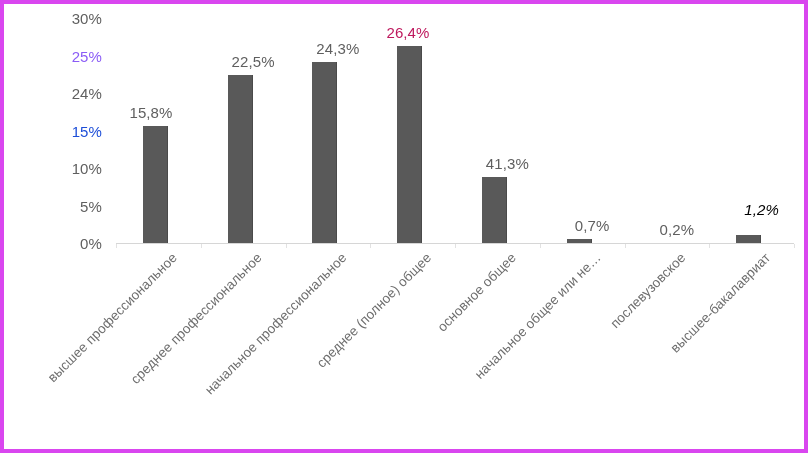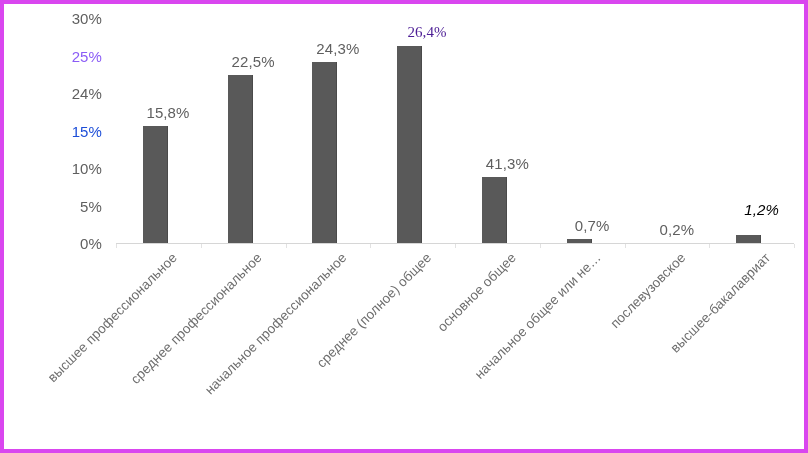--- a/index.html
+++ b/index.html
@@ -97,27 +97,27 @@
     <span class="y-tick" style="top: 44.5px; color: #8b5cf6;">25%</span>
     <span class="y-tick" style="top: 82px; color: rgb(95, 95, 95);">24%</span>
     <span class="y-tick" style="top: 119.5px; color: #1d4ed8;">15%</span>
     <span class="y-tick" style="top: 157px; color: rgb(95, 95, 95);">10%</span>
     <span class="y-tick" style="top: 194.5px; color: rgb(95, 95, 95);">5%</span>
     <span class="y-tick" style="top: 232px; color: rgb(95, 95, 95);">0%</span>
   </div>
 
   <div id="plot-area">
       <div class="bar" style="left: 26.875px; height: 118.5px; background: rgb(89, 89, 89); border-right-color: rgb(74, 74, 74);"></div>
-      <div class="bar-value" style="color: rgb(95, 95, 95); left: 39px; top: 86.5px;">15,8%</div>
+      <div class="bar-value" style="color: rgb(95, 95, 95); left: 22px; top: 86.5px;">15,8%</div>
       <div class="bar" style="left: 111.625px; height: 168.75px; background: rgb(89, 89, 89); border-right-color: rgb(74, 74, 74);"></div>
       <div class="bar-value" style="color: rgb(95, 95, 95); left: 124.125px; top: 36.25px;">22,5%</div>
       <div class="bar" style="left: 196.375px; height: 182.25px; background: rgb(89, 89, 89); border-right-color: rgb(74, 74, 74);"></div>
       <div class="bar-value" style="color: rgb(95, 95, 95); left: 208.875px; top: 22.75px;">24,3%</div>
       <div class="bar" style="left: 281.125px; height: 198px; background: rgb(89, 89, 89); border-right-color: rgb(74, 74, 74);"></div>
-      <div class="bar-value" style="color: #4c1d95; left: 298px; top: 7px; font-family: Liberation Serif, serif;">26,4%</div>
+      <div class="bar-value" style="color: #be185d; left: 279px; top: 7px;">26,4%</div>
       <div class="bar" style="left: 365.875px; height: 66.75px; background: rgb(89, 89, 89); border-right-color: rgb(74, 74, 74);"></div>
       <div class="bar-value" style="color: rgb(95, 95, 95); left: 378.375px; top: 138.25px;">41,3%</div>
       <div class="bar" style="left: 450.625px; height: 5.25px; background: rgb(89, 89, 89); border-right-color: rgb(74, 74, 74);"></div>
       <div class="bar-value" style="color: rgb(95, 95, 95); left: 463.125px; top: 199.75px;">0,7%</div>
       <div class="bar" style="left: 535.375px; height: 1.5px; background: rgb(89, 89, 89); border-right-color: rgb(74, 74, 74);"></div>
       <div class="bar-value" style="color: rgb(95, 95, 95); left: 547.875px; top: 203.5px;">0,2%</div>
       <div class="bar" style="left: 620.125px; height: 9px; background: rgb(89, 89, 89); border-right-color: rgb(74, 74, 74);"></div>
       <div class="bar-value" style="color: #000000; left: 632.625px; top: 184px; font-style: italic;">1,2%</div>
     </div>
 

